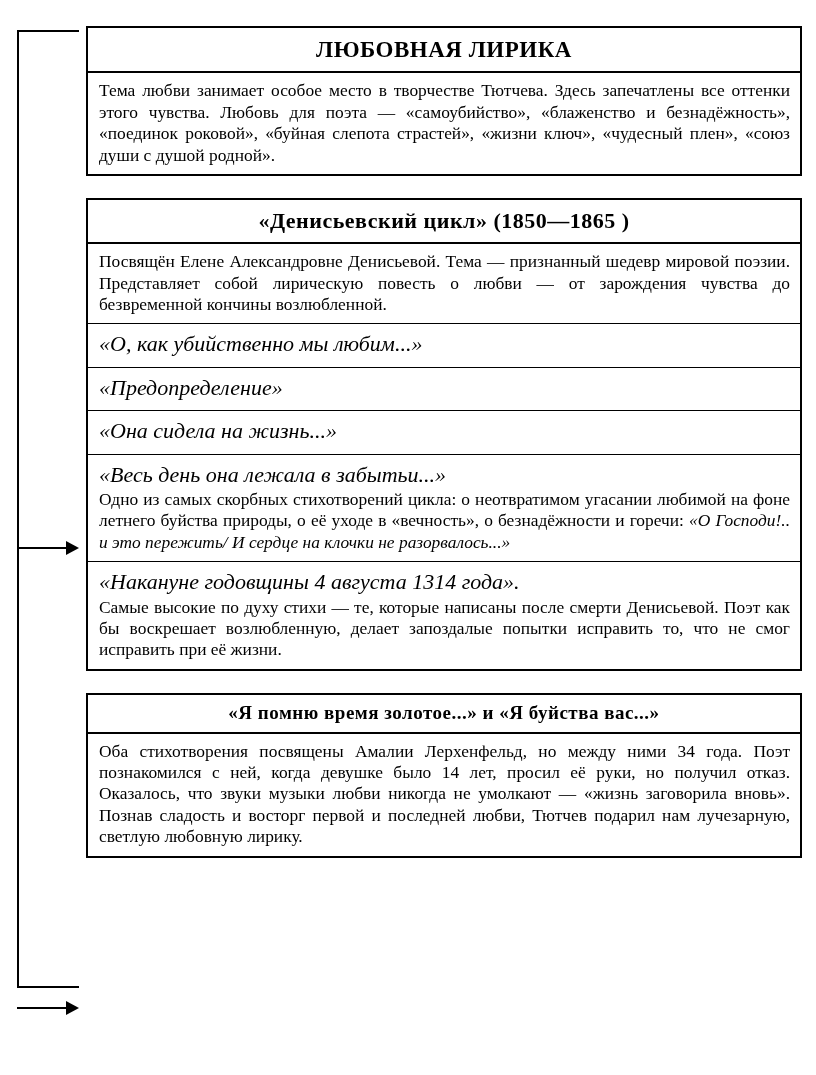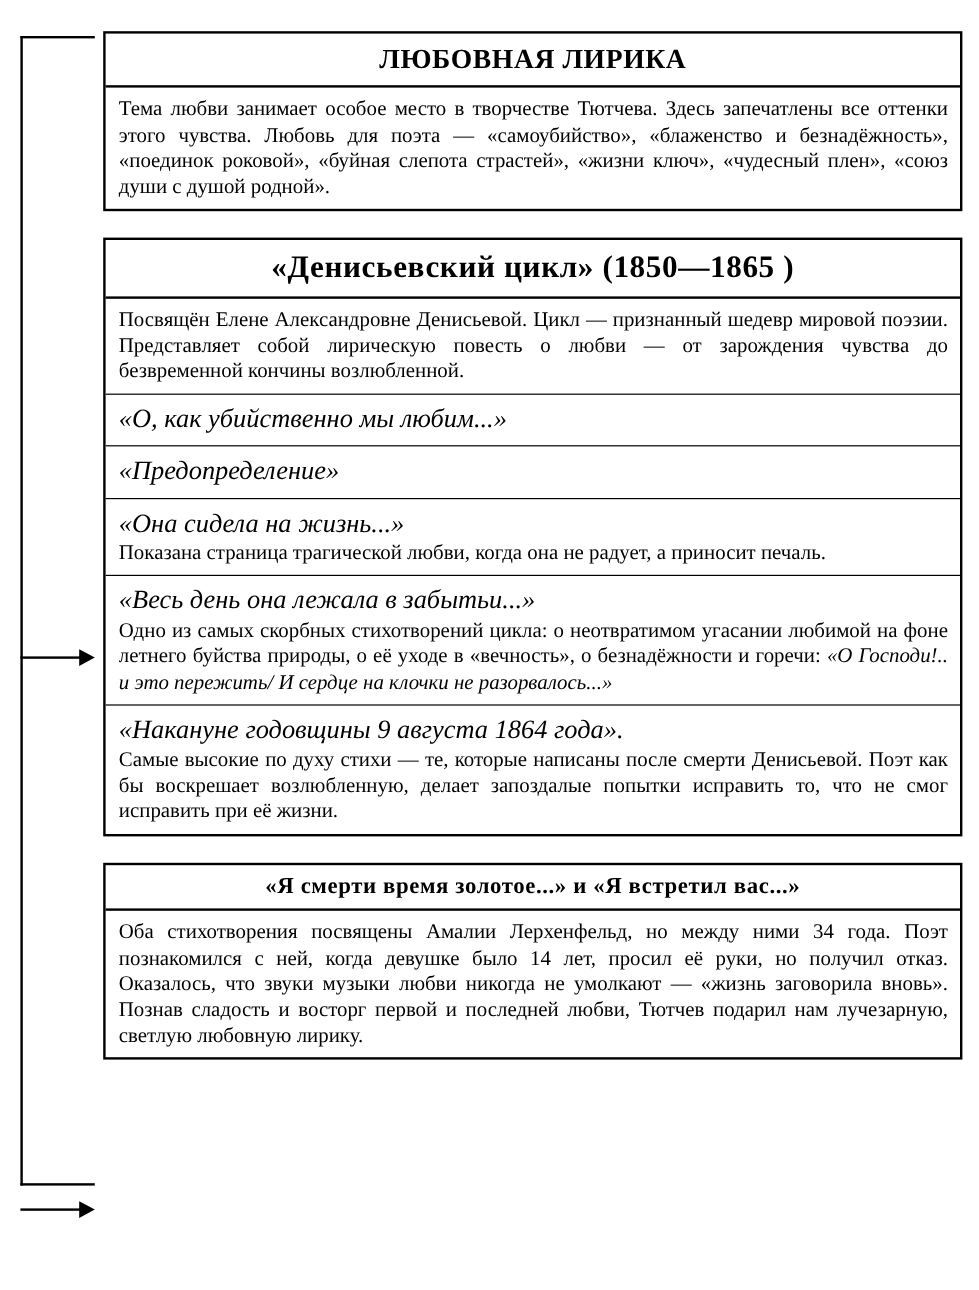--- a/index.html
+++ b/index.html
@@ -68,21 +68,21 @@
   .block-title {
     text-align: center;
     font-weight: bold;
     font-size: 23px;
     letter-spacing: 0.5px;
     padding: 9px 6px 9px;
     border-bottom: 2px solid #000;
     line-height: 1.1;
   }
   .block-title.small {
-    font-size: 26px;
+    font-size: 22px;
   }
   .block-title.tight {
     font-size: 19px;
     padding: 8px 6px 8px;
   }
 
   .section {
     padding: 7px 10px 8px 11px;
     border-bottom: 1px solid #000;
   }
@@ -125,48 +125,47 @@
       <div class="block-title">ЛЮБОВНАЯ ЛИРИКА</div>
       <div class="section noborder">
         <div class="body-text">Тема любви занимает особое место в творчестве Тютчева. Здесь запечатлены все оттенки этого чувства. Любовь для поэта — «самоубийство», «блаженство и безнадёжность», «поединок роковой», «буйная слепота страстей», «жизни ключ», «чудесный плен», «союз души с душой родной».</div>
       </div>
     </div>
 
     <div class="block">
       <div class="block-title small">«Денисьевский цикл» (1850—1865 )</div>
 
       <div class="section">
-        <div class="body-text">Посвящён Елене Александровне Денисьевой. Цикл — признанный шедевр мировой поэзии. Представляет собой лирическую повесть о любви — от зарождения чувства до безвременной кончины возлюбленной.</div>
+        <div class="body-text">Посвящён Елене Александровне Денисьевой. Тема — признанный шедевр мировой поэзии. Представляет собой лирическую повесть о любви — от зарождения чувства до безвременной кончины возлюбленной.</div>
       </div>
 
       <div class="section">
         <div class="poem-title">«О, как убийственно мы любим...»</div>
       </div>
 
       <div class="section">
         <div class="poem-title">«Предопределение»</div>
       </div>
 
       <div class="section">
         <div class="poem-title">«Она сидела на жизнь...»</div>
-        <div class="body-text">Показана страница трагической любви, когда она не радует, а приносит печаль.</div>
       </div>
 
       <div class="section">
         <div class="poem-title">«Весь день она лежала в забытьи...»</div>
         <div class="body-text"><span>Одно из самых скорбных стихотворений цикла: о неотвратимом угасании любимой на фоне летнего буйства природы, о её уходе в «вечность», о безнадёжности и горечи: </span><span class="quote-italic">«О Господи!.. и это пережить/ И сердце на клочки не разорвалось...»</span></div>
       </div>
 
       <div class="section noborder">
-        <div class="poem-title">«Накануне годовщины 9 августа 1864 года».</div>
+        <div class="poem-title">«Накануне годовщины 4 августа 1314 года».</div>
         <div class="body-text">Самые высокие по духу стихи — те, которые написаны после смерти Денисьевой. Поэт как бы воскрешает возлюбленную, делает запоздалые попытки исправить то, что не смог исправить при её жизни.</div>
       </div>
     </div>
 
     <div class="block">
-      <div class="block-title tight">«Я смерти время золотое...» и «Я встретил вас...»</div>
+      <div class="block-title tight">«Я помню время золотое...» и «Я буйства вас...»</div>
       <div class="section noborder">
         <div class="body-text">Оба стихотворения посвящены Амалии Лерхенфельд, но между ними 34 года. Поэт познакомился с ней, когда девушке было 14 лет, просил её руки, но получил отказ. Оказалось, что звуки музыки любви никогда не умолкают — «жизнь заговорила вновь». Познав сладость и восторг первой и последней любви, Тютчев подарил нам лучезарную, светлую любовную лирику.</div>
       </div>
     </div>
 
   </div>
 </div>
 
 </body></html>

